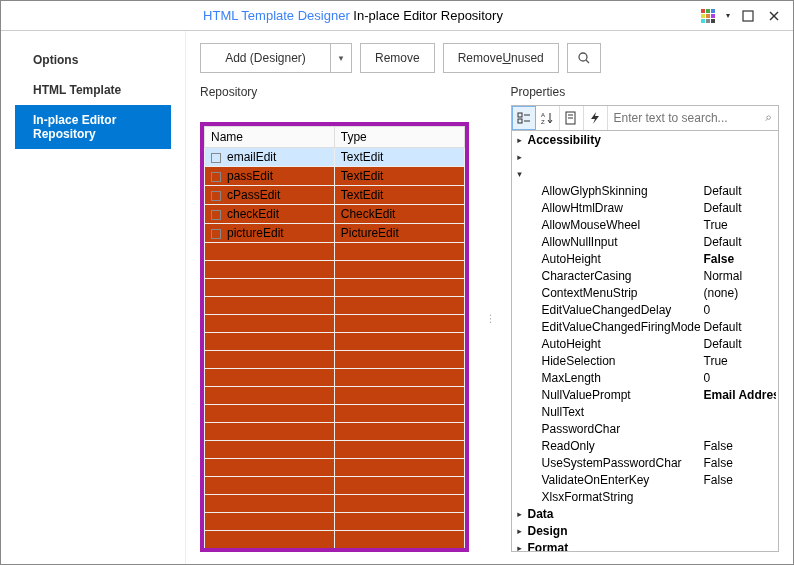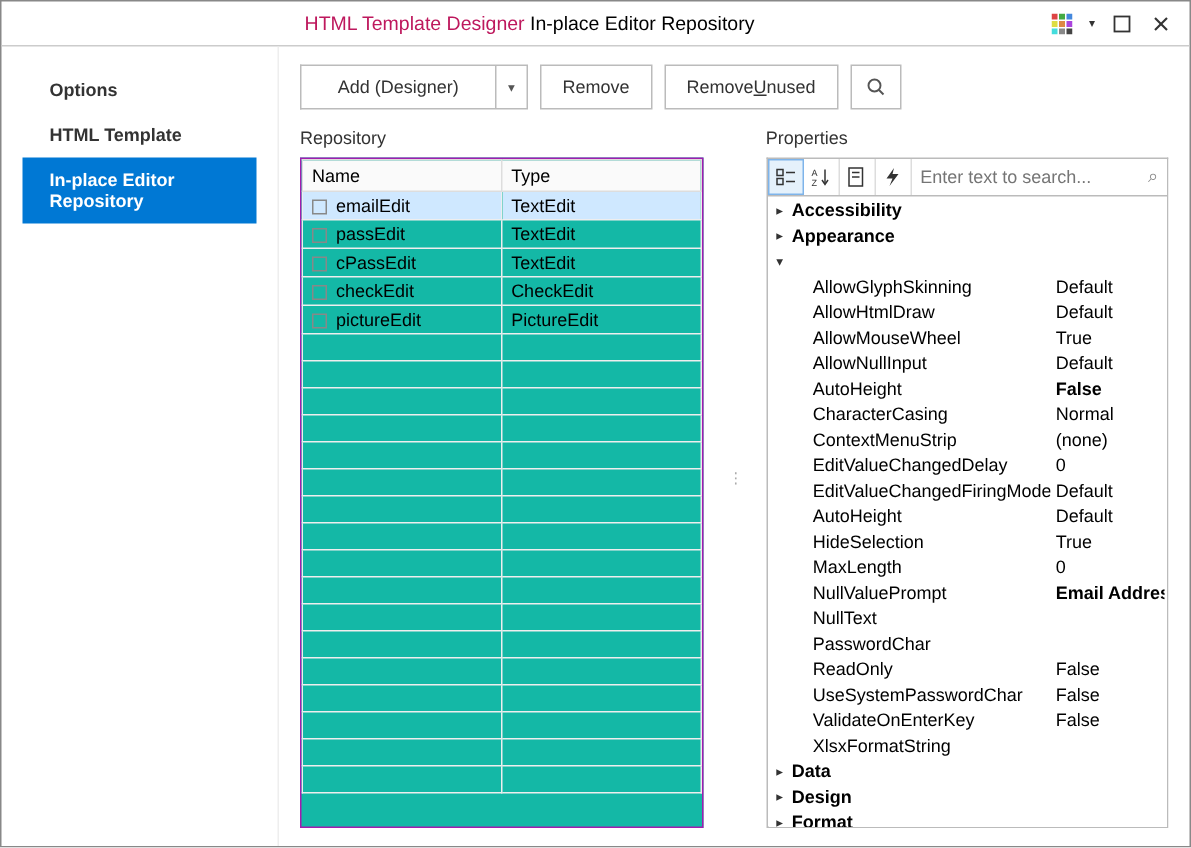--- a/index.html
+++ b/index.html
@@ -1,39 +1,39 @@
 <!DOCTYPE html>
 <html><head>
 <meta charset="utf-8">
 <style>
 * { margin: 0; padding: 0; box-sizing: border-box; }
 body { font-family: "Segoe UI", Tahoma, sans-serif; font-size: 12px; background: #fff; color: #000; }
 .window { width: 794px; height: 565px; border: 1px solid #888; display: flex; flex-direction: column; background: #fff; }
 .titlebar { height: 30px; display: flex; align-items: center; padding: 0 8px; border-bottom: 1px solid #ccc; }
 .titlebar-title { flex: 1; text-align: center; font-size: 13px; color: #333; }
-.titlebar-title .context { color: #be185d; }
+.titlebar-title .context { color: #3b82f6; }
 .titlebar-title .page { color: #000; }
 .titlebar-controls { display: flex; gap: 4px; align-items: center; }
 .tb-btn { width: 22px; height: 22px; display: flex; align-items: center; justify-content: center; cursor: pointer; font-size: 13px; color: #333; }
 .tb-dd { width: 10px; font-size: 8px; }
 .body { flex: 1; display: flex; overflow: hidden; }
 .sidebar { width: 185px; padding: 14px 14px; border-right: 1px solid #eee; }
 .sidebar-item { padding: 8px 18px; font-weight: bold; color: #333; cursor: pointer; font-size: 12px; }
 .sidebar-item.active { background: #0078d4; color: #fff; }
 .main { flex: 1; display: flex; flex-direction: column; padding: 12px 14px; overflow: hidden; }
 .toolbar { display: flex; gap: 8px; margin-bottom: 12px; }
 .btn { border: 1px solid #bbb; background: #fff; padding: 6px 14px; font-size: 12px; cursor: pointer; color: #333; height: 30px; display: flex; align-items: center; justify-content: center; }
 .btn-split { display: flex; }
 .btn-split .main-btn { width: 130px; border-right: none; }
 .btn-split .dd { width: 22px; border: 1px solid #bbb; display: flex; align-items: center; justify-content: center; cursor: pointer; font-size: 9px; color: #555; }
 .btn.icon { width: 34px; padding: 0; }
 .panels { flex: 1; display: flex; gap: 16px; overflow: hidden; position: relative; }
 .panel { flex: 1; display: flex; flex-direction: column; min-width: 0; }
 .panel-label { font-size: 12px; color: #333; margin-bottom: 6px; }
-.grid { flex: 1; border: 1px solid #a21caf; overflow: auto; background: #14b8a6; }
+.grid { flex: 1; border: 4px solid #a21caf; overflow: auto; background: #c2410c; margin-top: 17px; }
 .grid table { width: 100%; border-collapse: collapse; table-layout: fixed; }
 .grid th { text-align: left; font-weight: normal; padding: 3px 6px; border: 1px solid #ddd; background: #fafafa; font-size: 12px; }
 .grid td { padding: 2px 6px; border: 1px solid #eee; font-size: 12px; height: 18px; white-space: nowrap; overflow: hidden; }
 .grid tr.selected td { background: #cfe8ff; }
 .row-icon { display: inline-block; width: 10px; height: 10px; border: 1px solid #888; margin-right: 6px; vertical-align: middle; font-size: 8px; line-height: 8px; text-align: center; }
 .splitter { width: 10px; display: flex; align-items: center; justify-content: center; cursor: col-resize; color: #aaa; font-size: 10px; letter-spacing: -2px; }
 .prop-panel { flex: 1; display: flex; flex-direction: column; min-width: 0; justify-content: flex-end; }
 .prop-toolbar { display: flex; border: 1px solid #bbb; border-bottom: none; }
 .prop-tbtn { width: 24px; height: 24px; display: flex; align-items: center; justify-content: center; border-right: 1px solid #ddd; cursor: pointer; font-size: 12px; background: #fff; }
 .prop-tbtn.active { background: #e5f1fb; border: 1px solid #7eb4ea; }
@@ -258,21 +258,20 @@
               <span class="mag">⌕</span>
             </div>
           </div>
           <div class="prop-grid" id="prop-grid">
               <div class="prop-row">
                 <span class="expander">▸</span>
                 <span class="cat-label">Accessibility</span>
               </div>
               <div class="prop-row">
                 <span class="expander">▸</span>
-                <span class="cat-label">Appearance</span>
               </div>
               <div class="prop-row">
                 <span class="expander">▾</span>
               </div>
               <div class="prop-row">
                 <span class="expander"></span>
                 <span class="indent"></span>
                 <span class="prop-name">AllowGlyphSkinning</span>
                 <span class="prop-val">Default</span>
               </div>

